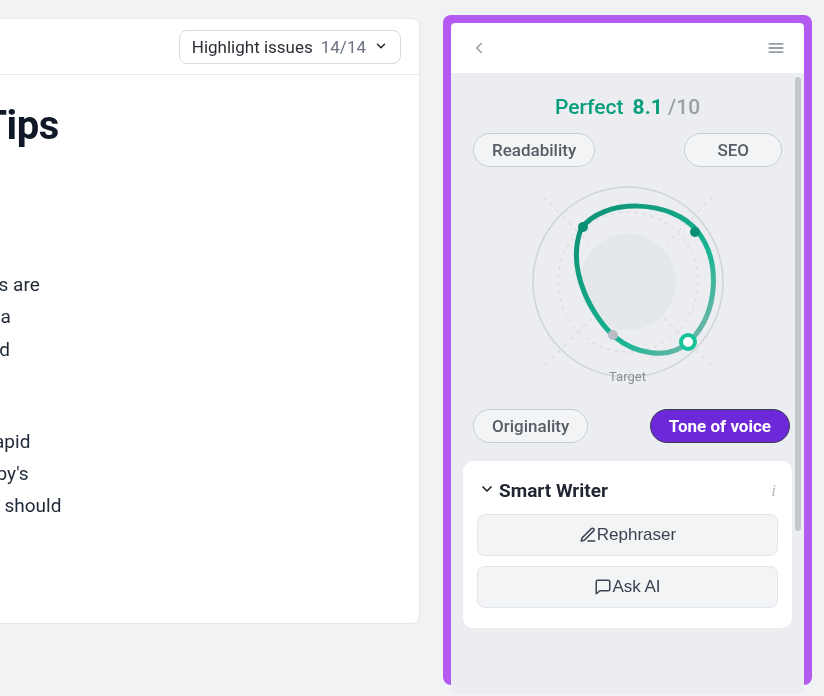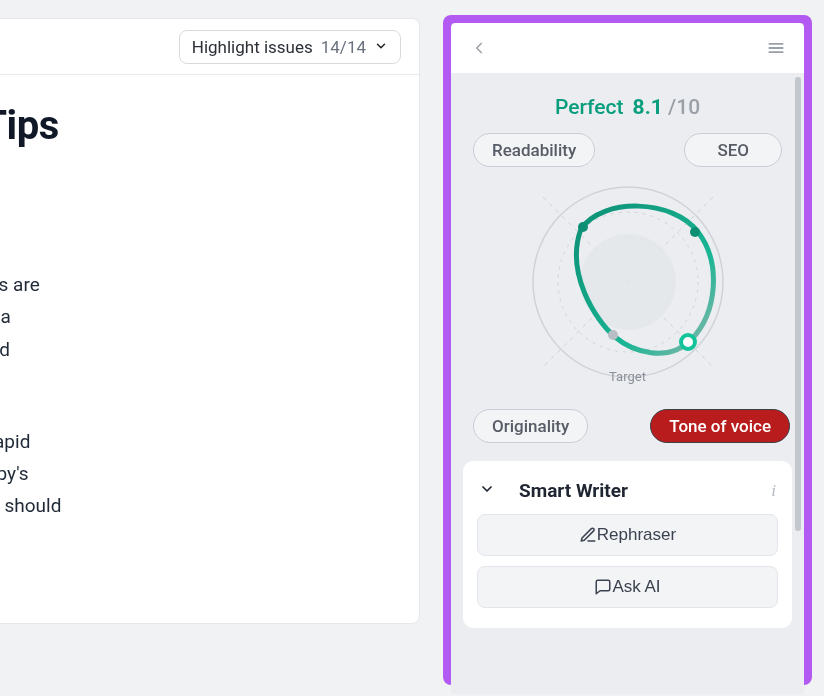--- a/index.html
+++ b/index.html
@@ -141,23 +141,24 @@
     border-radius: 999px;
     font-size: 17px;
     font-weight: 500;
     border: 1px solid #c9ced6;
     background: #f3f4f6;
     color: #575c66;
     cursor: pointer;
     white-space: nowrap;
   }
   .pill.active {
-    background: #b91c1c;
+    background: #6d28d9;
     border-color: #3c4149;
     color: #fff;
+    font-weight: bold;
   }
   .pill-readability { top: 0;   left: 10px; }
   .pill-seo         { top: 0;   right: 10px; padding-left:32px; padding-right:32px; }
   .pill-originality { bottom: 0; left: 10px; }
   .pill-tone        { bottom: 0; right: 2px; }
 
   .radar-svg {
     position: absolute;
     left: 50%;
     top: 44px;
@@ -175,21 +176,21 @@
   
   .sw-card {
     background: #ffffff;
     border-radius: 10px;
     margin-top: 18px;
     padding: 14px 14px 10px 14px;
   }
   .sw-header {
     display: flex;
     align-items: center;
-    gap: 24px;
+    gap: 4px;
     padding: 4px 2px 12px 2px;
   }
   .sw-title {
     font-size: 19px;
     font-weight: 700;
     color: #1f2632;
     flex: 1;
   }
   .sw-info {
     color: #b6bbc3;

